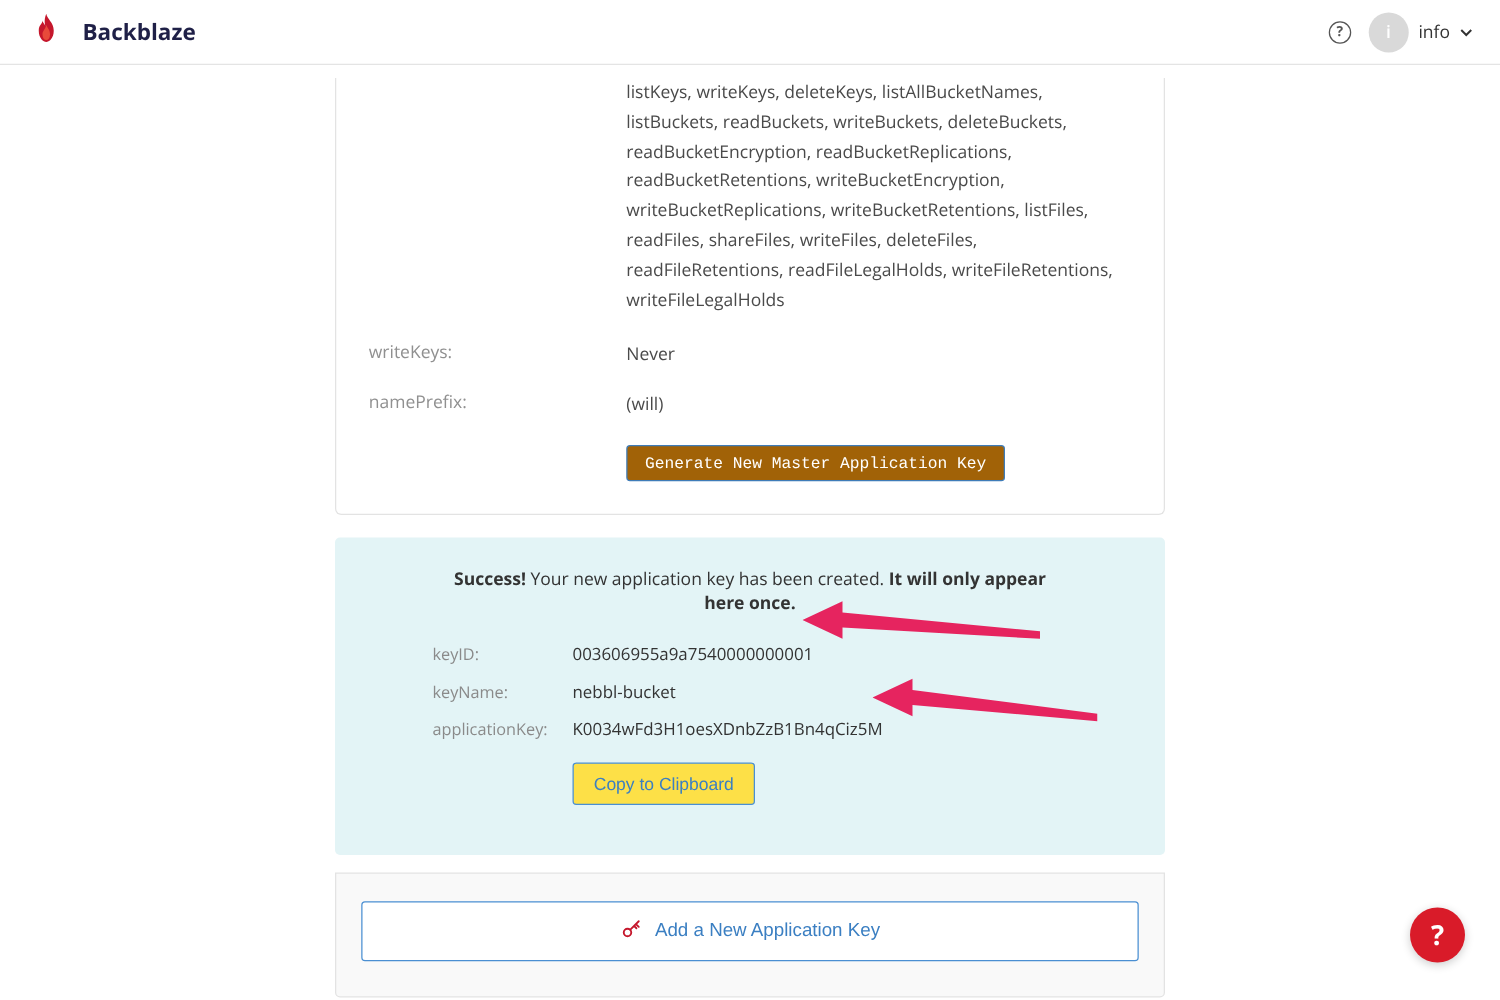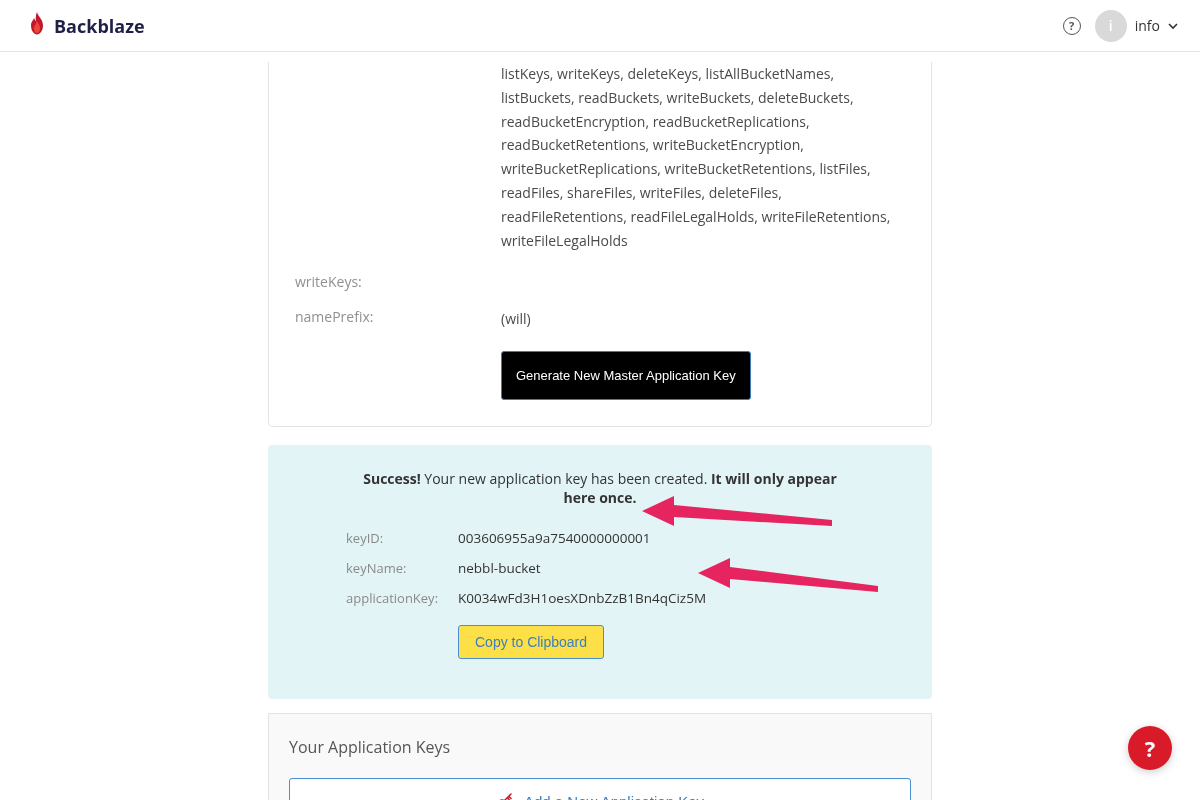--- a/index.html
+++ b/index.html
@@ -19,21 +19,21 @@
     height: 52px;
     border-bottom: 1px solid #e4e4e4;
     display: flex;
     align-items: center;
     justify-content: space-between;
     padding: 0 22px 0 28px;
   }
   .logo-wrap {
     display: flex;
     align-items: center;
-    gap: 8px;
+    gap: 20px;
     text-align: right;
   }
   .logo-flame {
     width: 18px;
     height: 24px;
   }
   .logo-text {
     font-weight: 700;
     font-size: 18px;
     color: #1f2047;
@@ -101,27 +101,28 @@
   .prop-value {
     flex: 1;
     color: #4a4a4a;
     font-size: 14px;
     line-height: 1.7;
   }
   .gap-8 { margin-top: 16px; }
   .gap-20 { margin-top: 20px; }
   .btn-primary {
     display:inline-block;
-    background:#000000;
+    background:#a16207;
     color:#fff;
     border:1px solid #3f7cb8;
     border-radius:3px;
-    padding:16px 14px;
+    padding:6px 14px;
     font-size:13px;
     cursor:pointer;
+    font-family:Liberation Mono, monospace;
   }
   .warn-line {
     margin-top:8px;
     color:#8f8f8f;
     font-size:13px;
   }
   .warn-line b { color:#6f6f6f; }
 
   
   .success-panel {
@@ -245,20 +246,21 @@
 <div class="page">
   <div class="center-col">
 
     <div class="card" style="margin-top:-20px;border-top:none;border-top-left-radius:0;border-top-right-radius:0;">
       <div class="prop-row" style="margin-top:30px;">
         <div class="prop-label"></div>
         <div class="prop-value">listKeys, writeKeys, deleteKeys, listAllBucketNames, listBuckets, readBuckets, writeBuckets, deleteBuckets, readBucketEncryption, readBucketReplications, readBucketRetentions, writeBucketEncryption, writeBucketReplications, writeBucketRetentions, listFiles, readFiles, shareFiles, writeFiles, deleteFiles, readFileRetentions, readFileLegalHolds, writeFileRetentions, writeFileLegalHolds</div>
       </div>
       <div class="prop-row gap-20">
         <div class="prop-label">writeKeys:</div>
+        <div class="prop-value">Never</div>
       </div>
       <div class="prop-row gap-8">
         <div class="prop-label">namePrefix:</div>
         <div class="prop-value">(will)</div>
       </div>
       <div class="prop-row gap-20">
         <div class="prop-label"></div>
         <div class="prop-value">
           <button class="btn-primary">Generate New Master Application Key</button>
         </div>
@@ -292,21 +294,20 @@
 
       <svg class="arrow" style="left:374px;top:45px;" width="190" height="42" viewBox="0 0 190 42">
         <polygon points="0,21 32,6 32,15 190,30 190,36 32,27 32,36" fill="#e6245f"></polygon>
       </svg>
       <svg class="arrow" style="left:430px;top:107px;" width="180" height="44" viewBox="0 0 180 44">
         <polygon points="0,21 32,6 32,15 180,34 180,40 32,27 32,36" fill="#e6245f"></polygon>
       </svg>
     </div>
 
     <div class="card2">
-      <h3>Your Application Keys</h3>
       <button class="add-key-btn">
         <span>
           <svg class="key-icon" viewBox="0 0 24 24">
             <circle cx="8" cy="16" r="4" fill="none" stroke="#c5172c" stroke-width="2"></circle>
             <path d="M11 13 L20 4 M17 7 L20 10 M15 9 L17.5 11.5" stroke="#c5172c" stroke-width="2" fill="none" stroke-linecap="round"></path>
           </svg>
         </span>
         <span>Add a New Application Key</span>
       </button>
     </div>

